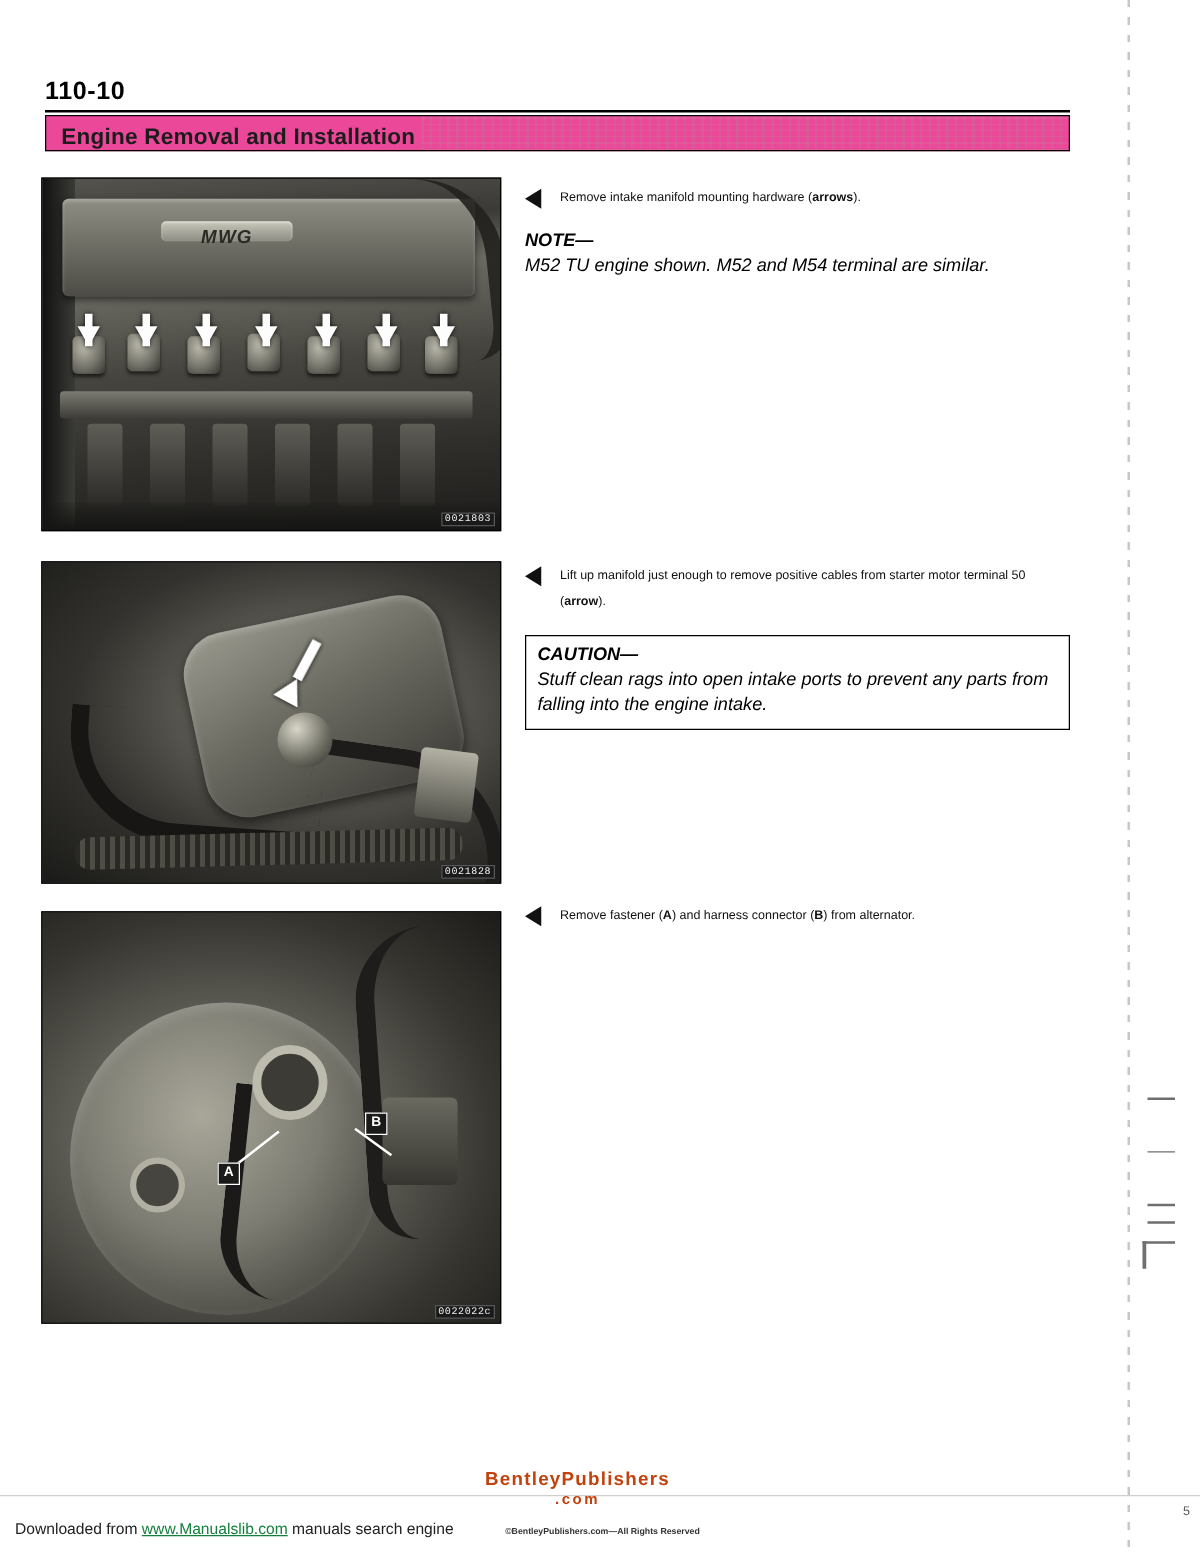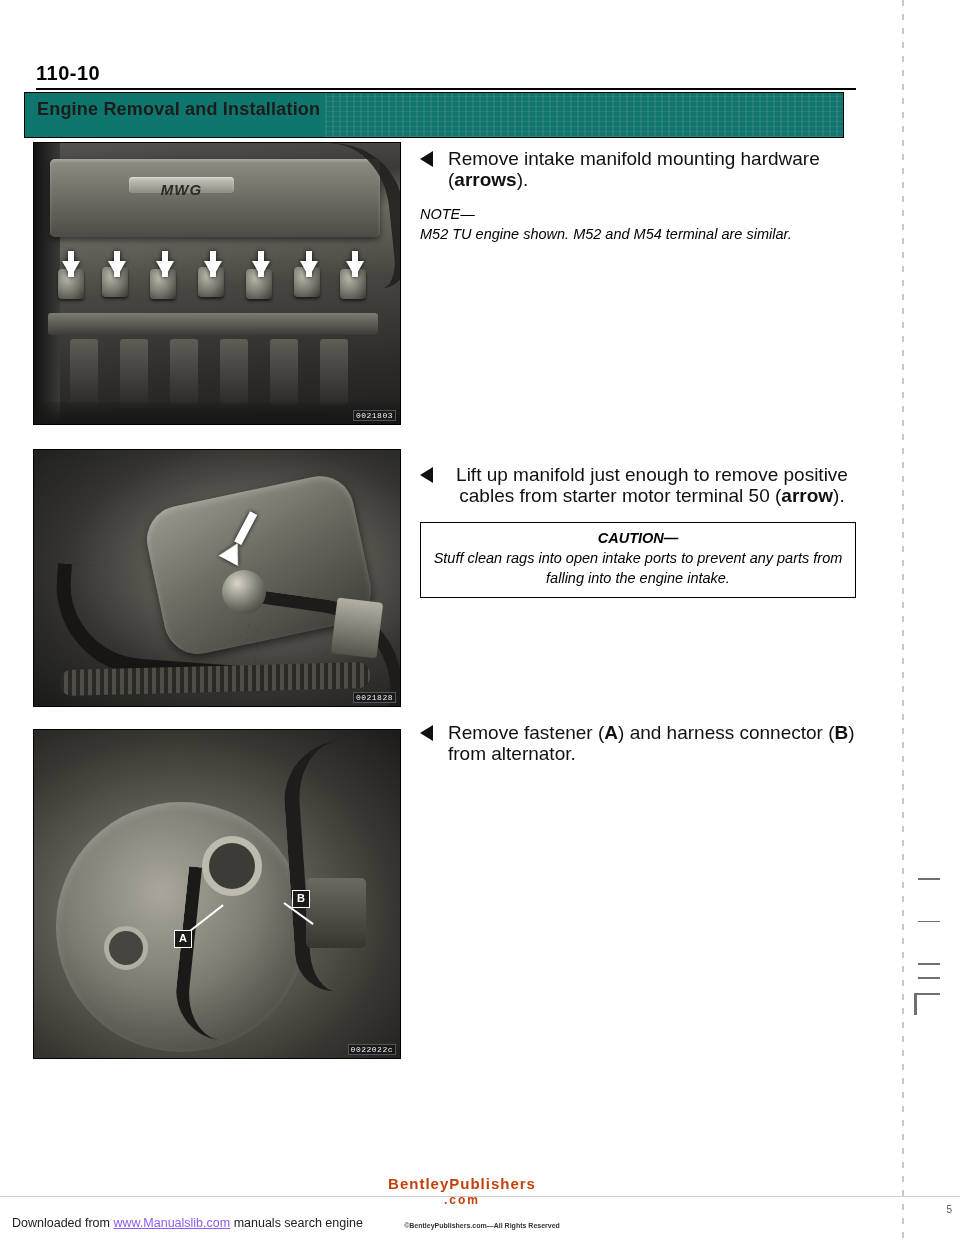--- a/index.html
+++ b/index.html
@@ -31,27 +31,27 @@
   .header-rule {
     position: absolute;
     left: 36px;
     top: 88px;
     width: 820px;
     height: 2px;
     background: #000;
   }
   .header-box {
     position: absolute;
-    left: 24px;
+    left: 36px;
     top: 92px;
     width: 820px;
-    height: 46px;
+    height: 29px;
     border: 1.5px solid #000;
     box-sizing: border-box;
-    background: #0f766e;
+    background: #ec4899;
   }
   .header-title {
     position: absolute;
     left: 12px;
     top: 6px;
     font-size: 18px;
     font-weight: bold;
     letter-spacing: 0.2px;
     color: #1c1c1c;
   }
@@ -318,21 +318,21 @@
   .lead-b { left: 250px; top: 172px; width: 36px; transform: rotate(36deg); }
 
   
   .col {
     position: absolute;
     left: 420px;
     width: 436px;
   }
   .blk { position: absolute; width: 436px; }
   .blk-1 { top: 148px; }
-  .blk-2 { top: 464px; text-align: center; }
+  .blk-2 { top: 450px; }
   .blk-3 { top: 722px; }
 
   .bullet-row {
     position: relative;
     padding-left: 28px;
     margin-bottom: 10px;
   }
   .tri {
     position: absolute;
     left: 0; top: 3px;
@@ -341,29 +341,29 @@
     border-bottom: 8px solid transparent;
     border-right: 13px solid #111;
   }
   .dash {
     position: absolute;
     left: 2px; top: 9px;
     width: 13px; height: 2px;
     background: #111;
   }
   .txt {
-    font-size: 19px;
+    font-size: 10px;
     line-height: 21px;
     color: #111;
   }
   .txt b { font-weight: bold; }
 
   .note-label {
     font-size: 14.5px;
-    font-weight: normal;
+    font-weight: bold;
     font-style: italic;
     margin: 16px 0 2px 0;
   }
   .note-body {
     font-size: 14.5px;
     font-style: italic;
     line-height: 21px;
   }
   .caution-box {
     border: 1.5px solid #000;
@@ -404,21 +404,21 @@
     left: 0; top: 1196px; width: 960px; height: 1px;
     background: #cfcfcf;
   }
   .footer {
     position: absolute;
     left: 12px; top: 1216px;
     font-size: 12.5px;
     color: #222;
   }
   .footer a, .footer .lnk {
-    color: #8b5cf6;
+    color: #15803d;
     text-decoration: underline;
   }
   .watermark {
     position: absolute;
     left: 352px; top: 1176px;
     width: 220px;
     text-align: center;
     color: #c2410c;
     font-size: 15px;
     font-weight: bold;

